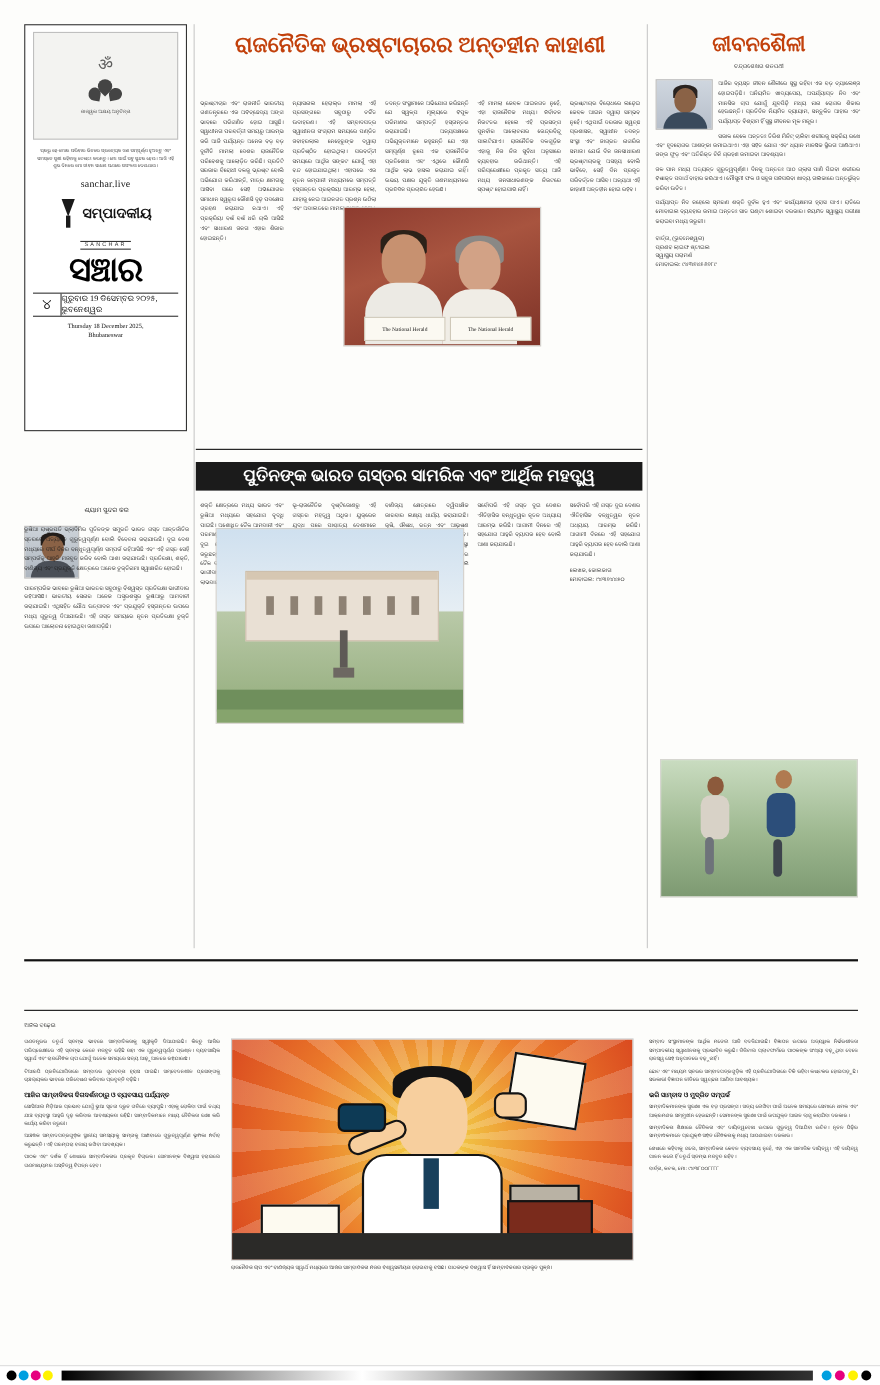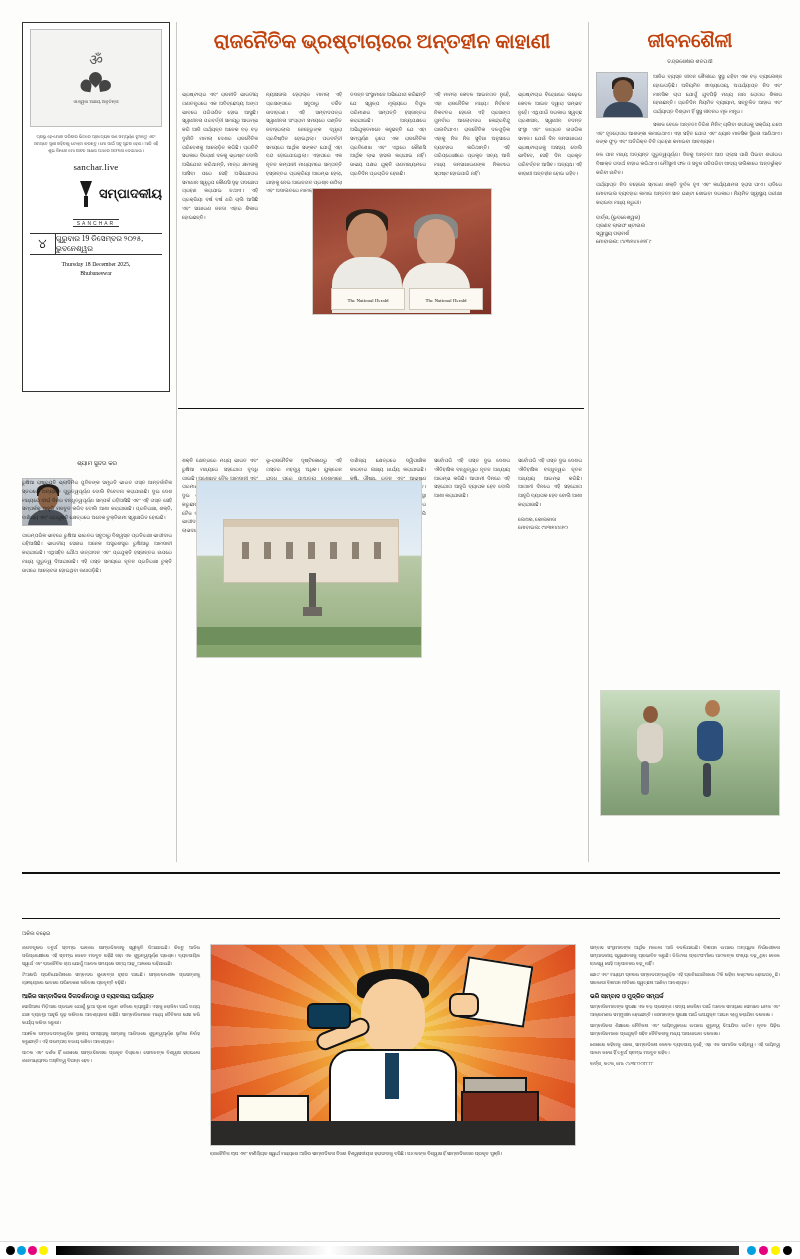--- a/index.html
+++ b/index.html
@@ -85,21 +85,21 @@
     font-family: "Liberation Serif", serif;
     font-size: 9px;
     text-align: center;
     margin-top: 8px;
     color: #111;
     letter-spacing: .2px;
   }
   .edit-row {
     display: flex;
     align-items: center;
-    justify-content: flex-end;
+    justify-content: center;
     gap: 5px;
     margin-top: 9px;
   }
   .pen-icon {
     width: 16px; height: 26px;
     position: relative;
   }
   .pen-icon .nib {
     position: absolute; left: 2px; top: 0;
     width: 0; height: 0;
@@ -460,20 +460,21 @@
     <div class="edit-row">
       <span class="pen-icon">
         <span class="nib"></span>
           <span class="shaft"></span>
       </span>
       <span class="edit-word">ସମ୍ପାଦକୀୟ</span>
     </div>
 
     <div class="brand-wrap">
       <div class="brand-sub">SANCHAR</div>
+      <div class="brand-main">ସଞ୍ଚାର</div>
     </div>
 
     <div class="date-bar">
       <div class="page-num">୪</div>
       <div class="date-od">ଗୁରୁବାର 19 ଡିସେମ୍ବର ୨୦୨୫, ଭୁବନେଶ୍ୱର</div>
     </div>
     <div class="date-en" style="white-space:pre-line">Thursday 18 December 2025,
 Bhubaneswar</div>
   </div>
 
@@ -527,20 +528,23 @@
         <i class="rn-head"></i>
         <i class="rn-body"></i>
         <i class="rn-leg"></i>
       </span>
   </div>
 
   <div class="hrule" style="left:178px; top:408px; width:406px;"></div>
   <div class="vrule" style="left:588px; top:22px; height:840px;"></div>
   <div class="vrule" style="left:176px; top:22px; height:840px;"></div>
 
+  <div id="s2-band">
+    <span class="headline">ପୁତିନଙ୍କ ଭାରତ ଗସ୍ତର ସାମରିକ ଏବଂ ଆର୍ଥିକ ମହତ୍ତ୍ୱ</span>
+  </div>
 
   <div id="s2-author">ଶ୍ୟାମ ସୁନ୍ଦର କର</div>
   <div id="s2-portrait">
     <span class="ph-hair"></span>
       <span class="ph-head"></span>
       <span class="ph-body"></span>
   </div>
 
   <div class="c col-text" id="s2c1" style="white-space:pre-line">ରୁଷିଆ ରାଷ୍ଟ୍ରପତି ଭ୍ଲାଦିମିର ପୁତିନଙ୍କ ସମ୍ପ୍ରତି ଭାରତ ଗସ୍ତ ଆନ୍ତର୍ଜାତିକ ସ୍ତରରେ ଅତ୍ୟନ୍ତ ଗୁରୁତ୍ୱପୂର୍ଣ୍ଣ ବୋଲି ବିବେଚନା କରାଯାଉଛି। ଦୁଇ ଦେଶ ମଧ୍ୟରେ ଦୀର୍ଘ ଦିନର ବନ୍ଧୁତ୍ୱପୂର୍ଣ୍ଣ ସମ୍ପର୍କ ରହିଆସିଛି ଏବଂ ଏହି ଗସ୍ତ ସେହି ସମ୍ପର୍କକୁ ଆହୁରି ମଜବୁତ କରିବ ବୋଲି ଆଶା କରାଯାଉଛି। ପ୍ରତିରକ୍ଷା, ଶକ୍ତି, ବାଣିଜ୍ୟ ଏବଂ ପ୍ରଯୁକ୍ତି କ୍ଷେତ୍ରରେ ଅନେକ ଚୁକ୍ତିନାମା ସ୍ୱାକ୍ଷରିତ ହୋଇଛି।
 

